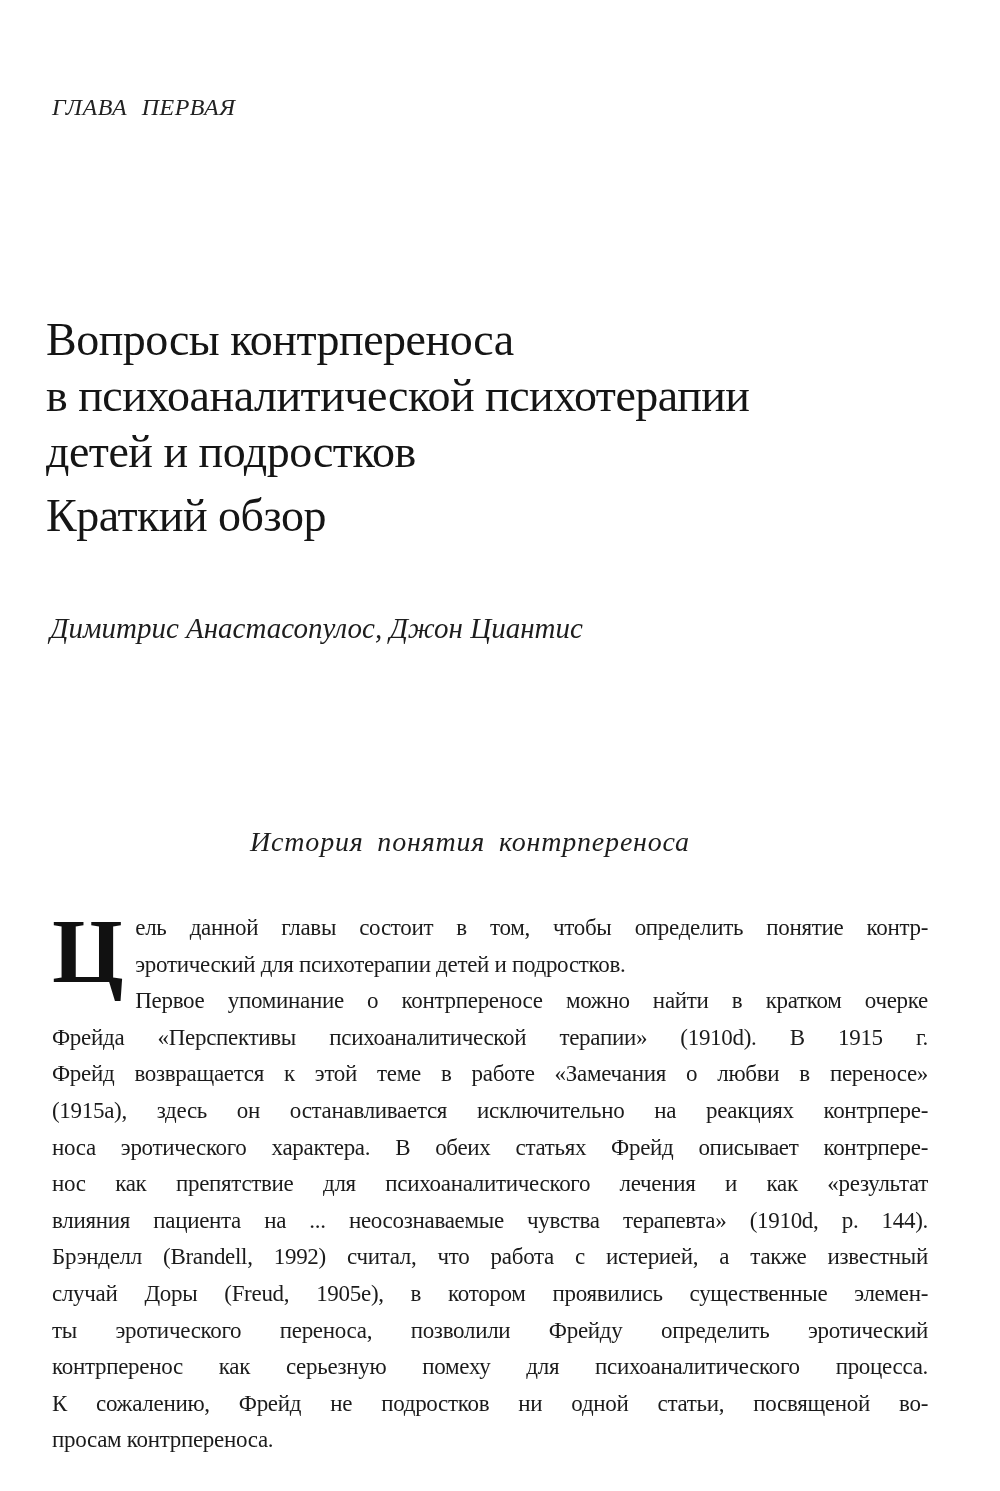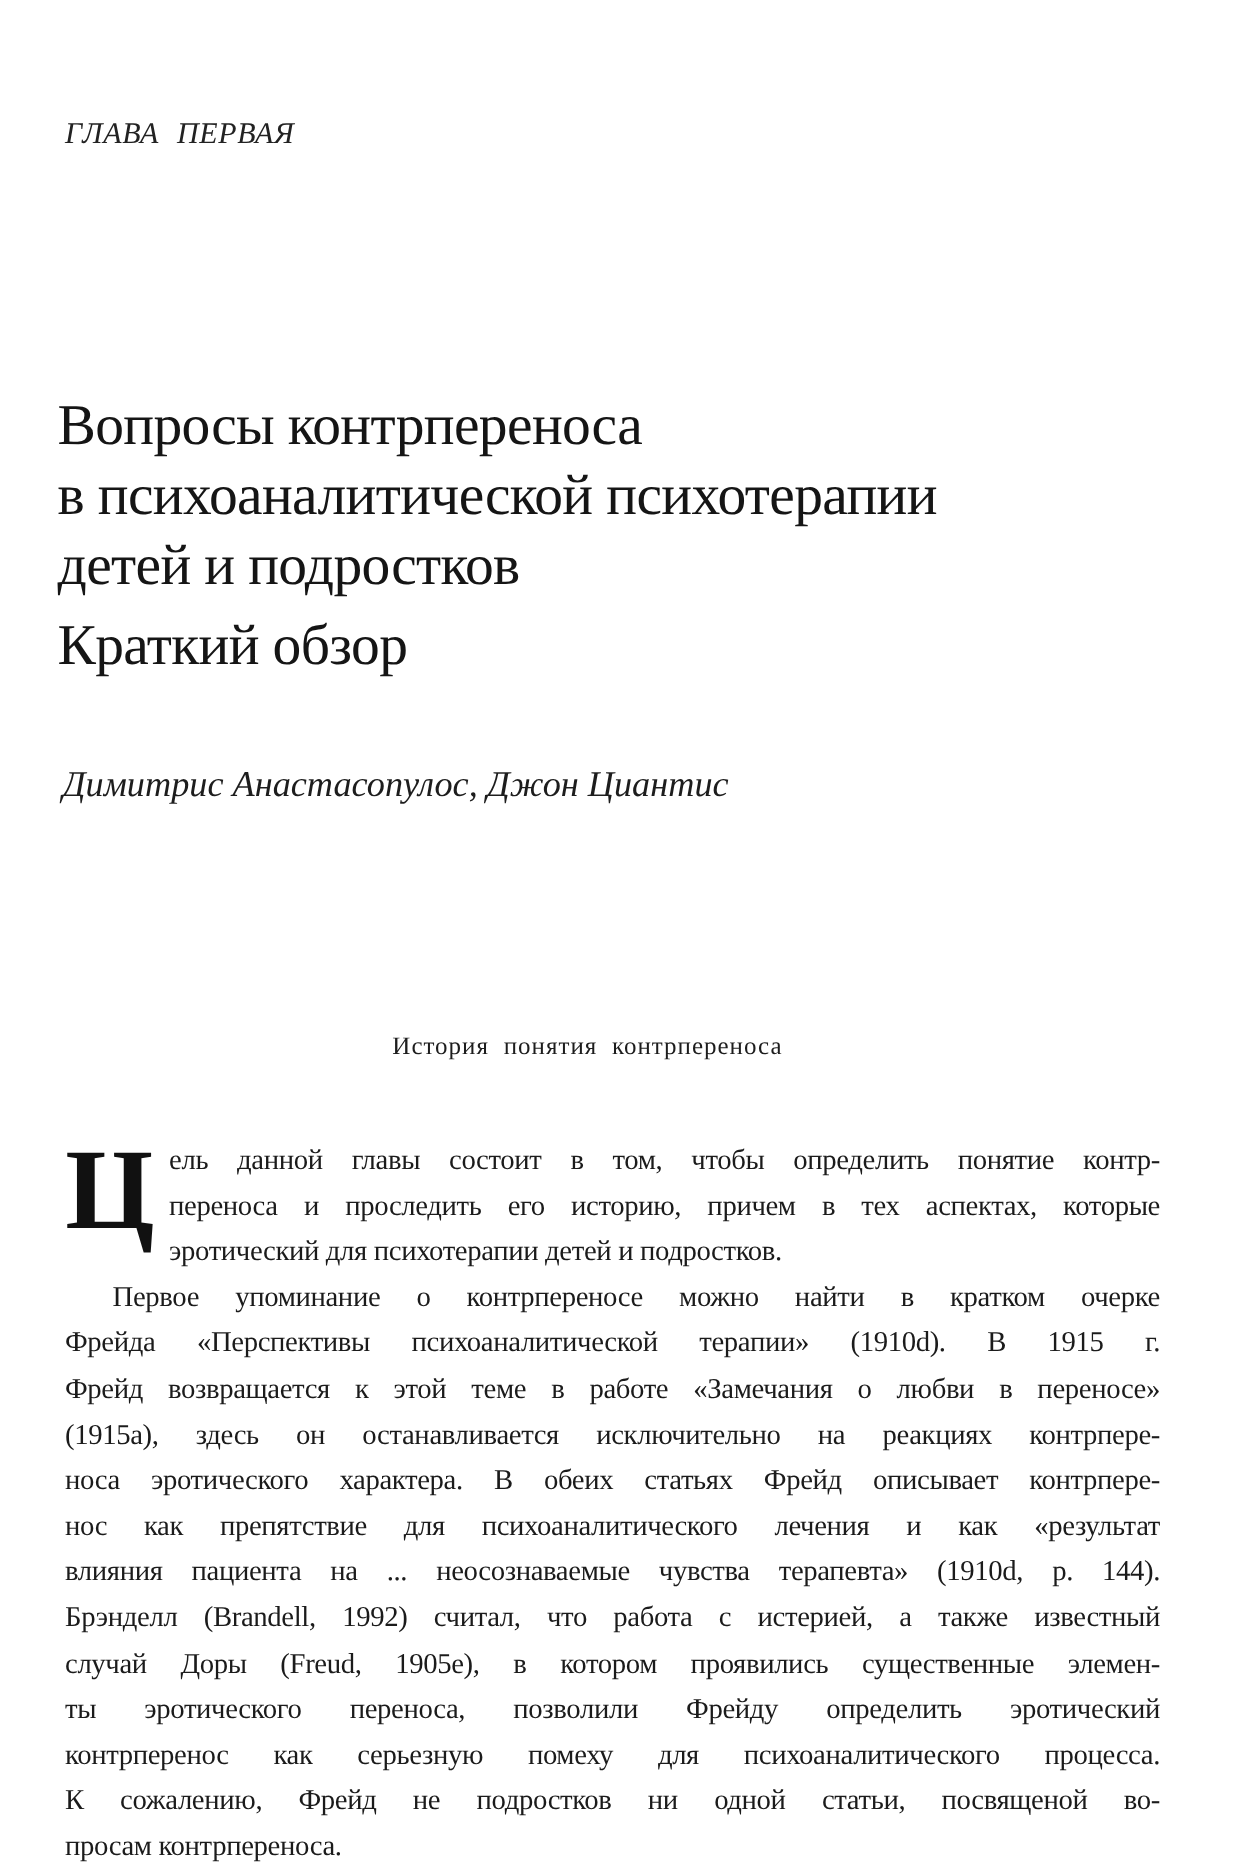--- a/index.html
+++ b/index.html
@@ -55,21 +55,22 @@
       color: #1d1d1d;
       white-space: nowrap;
       margin-top: 35px;
     }
     .section-heading {
       position: absolute;
       left: 0;
       width: 940px;
       top: 826px;
       text-align: center;
-      font-size: 20px;
+      font-size: 28px;
+      font-style: italic;
       letter-spacing: 0.8px;
       word-spacing: 6px;
       color: #1d1d1d;
     }
     .body-text {
       position: absolute;
       left: 52px;
       top: 910px;
       width: 876px;
       font-size: 23px;
@@ -112,21 +113,20 @@
 </div>
 
 <div class="authors">Димитрис Анастасопулос, Джон Циантис</div>
 
 <div class="section-heading">История понятия контрпереноса</div>
 
 <div class="body-text">
   <p>
     <span class="drop-cap">Ц</span>
     <span class="line">ель данной главы состоит в том, чтобы определить понятие контр-</span>
-    <span class="line">переноса и проследить его историю, причем в тех аспектах, которые</span>
     <span class="line last">эротический для психотерапии детей и подростков.</span>
   </p>
   <p>
     <span class="line" style="padding-left:38px">Первое упоминание о контрпереносе можно найти в кратком очерке</span>
     <span class="line">Фрейда «Перспективы психоаналитической терапии» (1910d). В 1915 г.</span>
     <span class="line">Фрейд возвращается к этой теме в работе «Замечания о любви в переносе»</span>
     <span class="line">(1915a), здесь он останавливается исключительно на реакциях контрпере-</span>
     <span class="line">носа эротического характера. В обеих статьях Фрейд описывает контрпере-</span>
     <span class="line">нос как препятствие для психоаналитического лечения и как «результат</span>
     <span class="line">влияния пациента на ... неосознаваемые чувства терапевта» (1910d, p. 144).</span>

